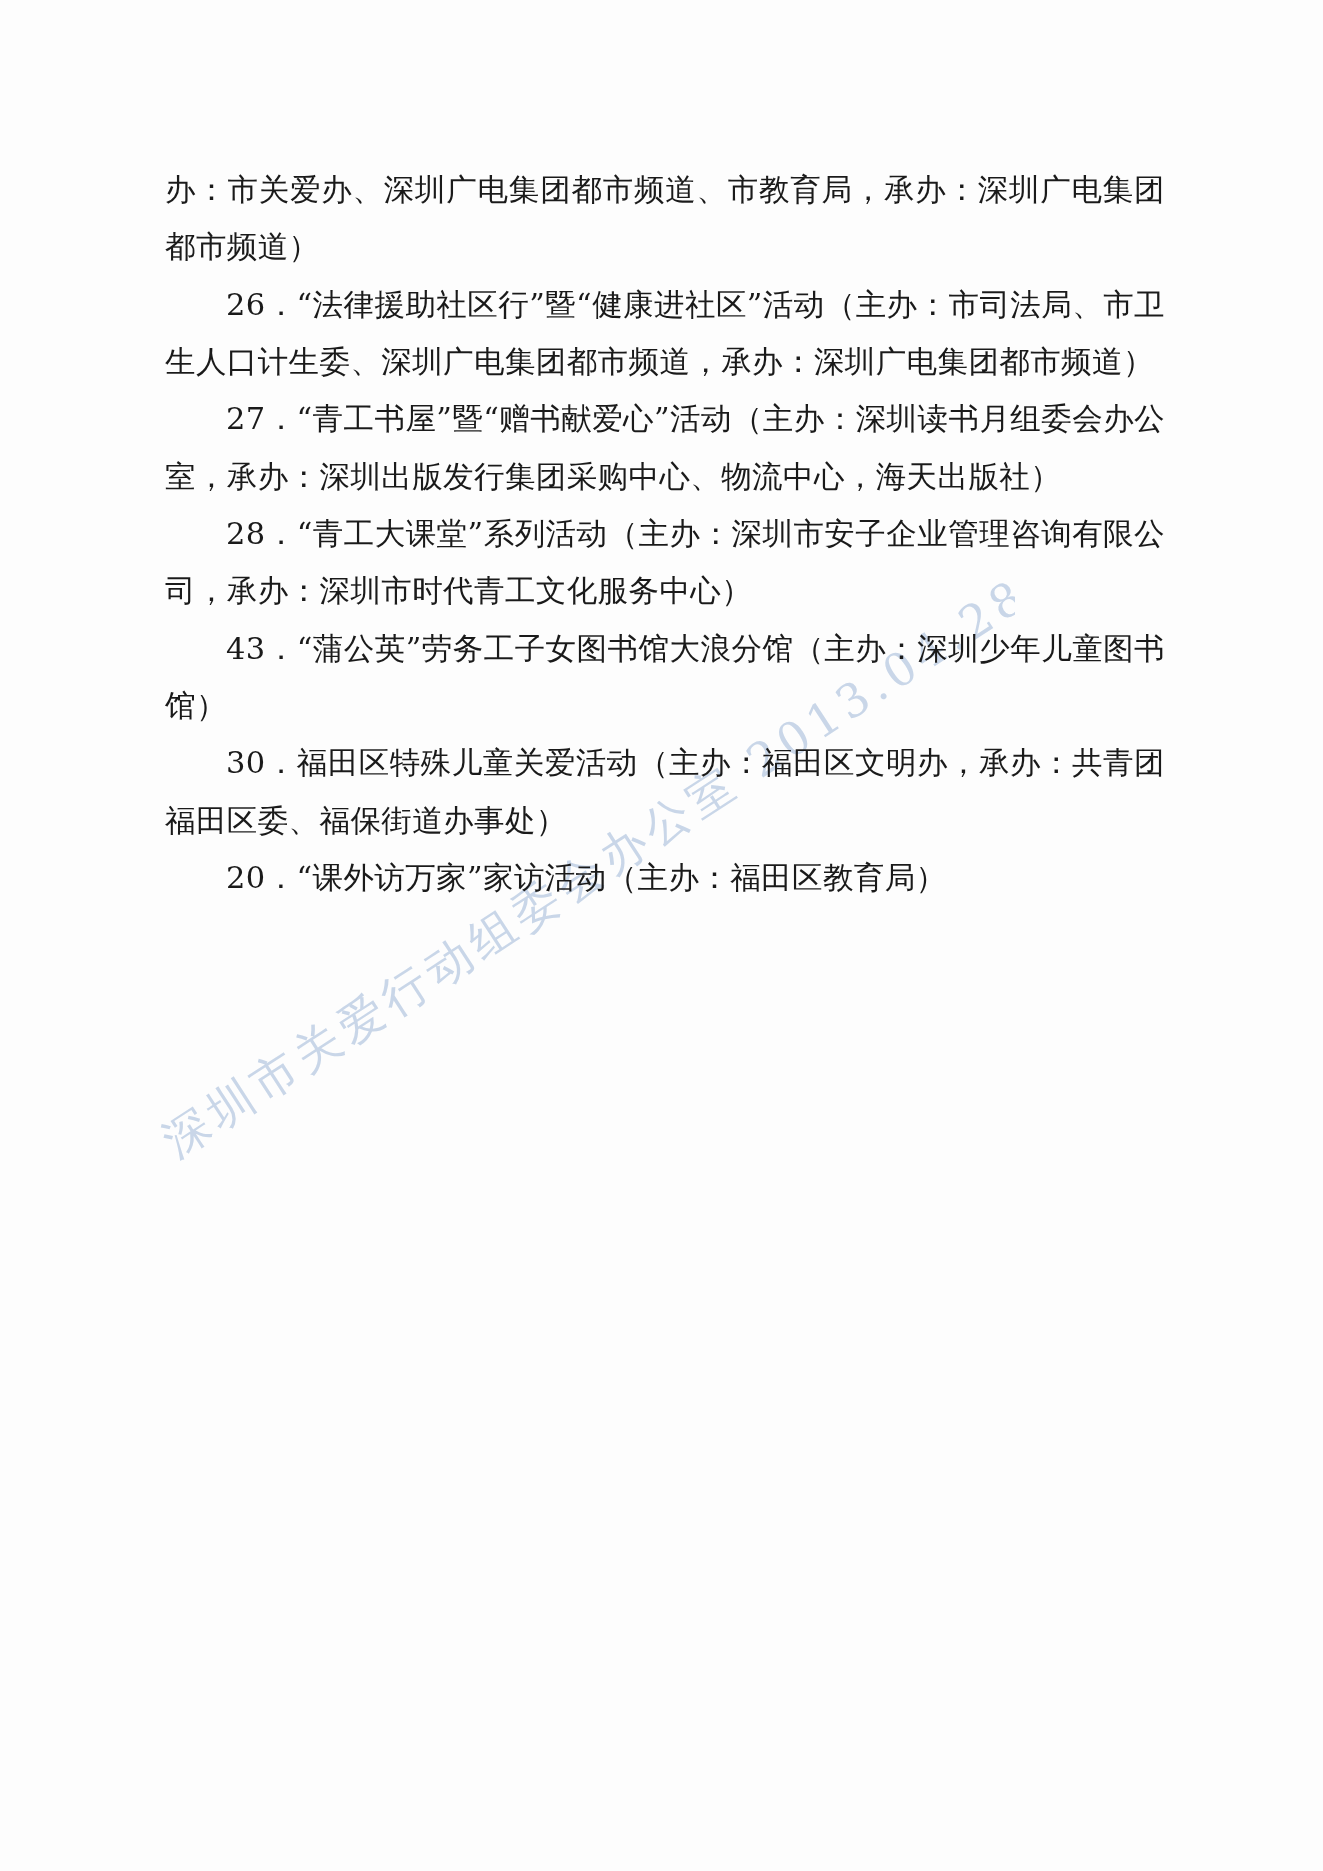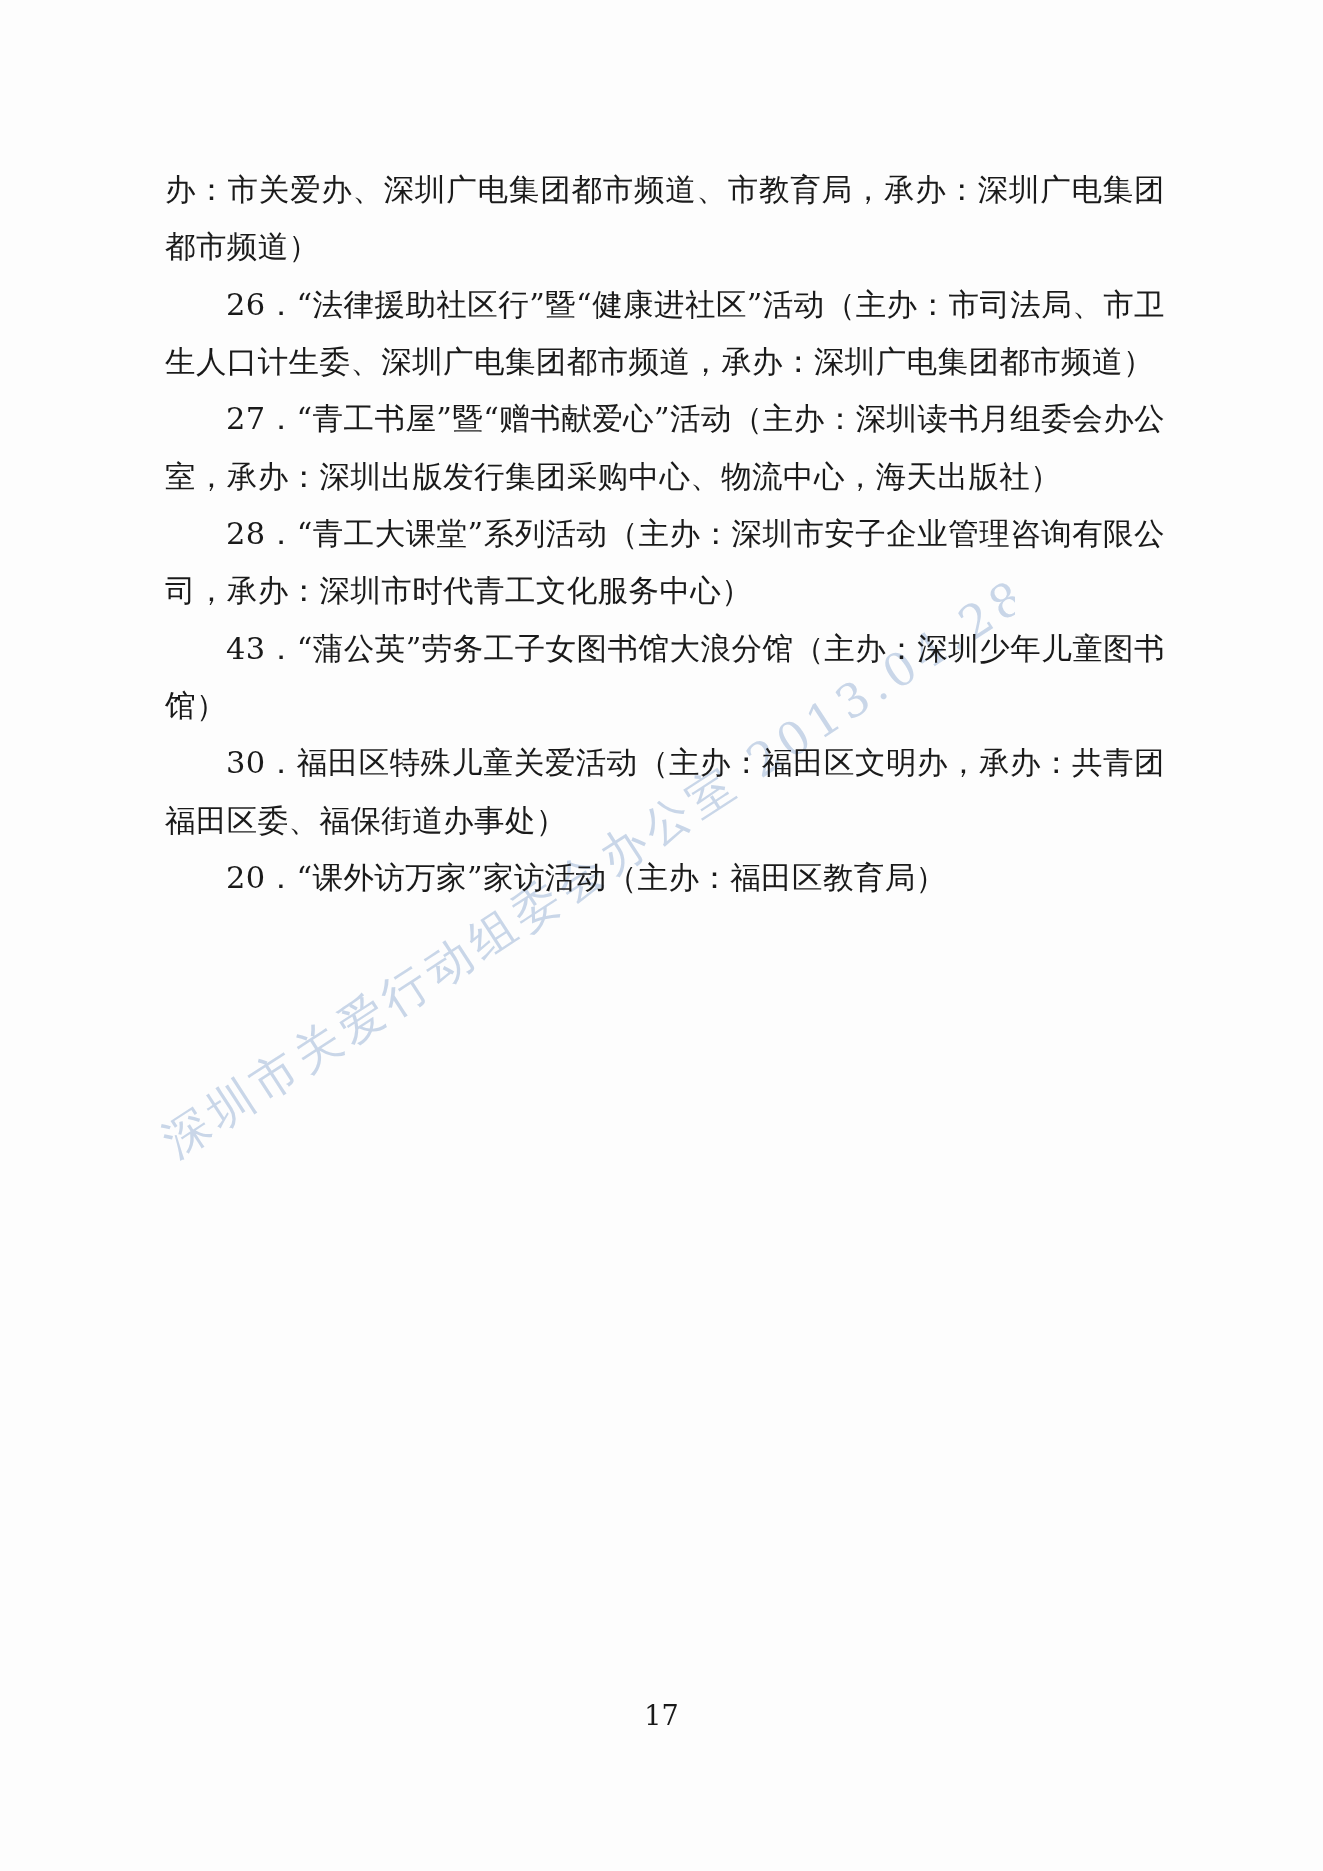--- a/index.html
+++ b/index.html
@@ -84,15 +84,14 @@
   <div class="content">
     <p class="para">办：市关爱办、深圳广电集团都市频道、市教育局，承办：深圳广电集团都市频道）</p>
     <p class="para indent">26．“法律援助社区行”暨“健康进社区”活动（主办：市司法局、市卫生人口计生委、深圳广电集团都市频道，承办：深圳广电集团都市频道）</p>
     <p class="para indent">27．“青工书屋”暨“赠书献爱心”活动（主办：深圳读书月组委会办公室，承办：深圳出版发行集团采购中心、物流中心，海天出版社）</p>
     <p class="para indent">28．“青工大课堂”系列活动（主办：深圳市安子企业管理咨询有限公司，承办：深圳市时代青工文化服务中心）</p>
     <p class="para indent">43．“蒲公英”劳务工子女图书馆大浪分馆（主办：深圳少年儿童图书馆）</p>
     <p class="para indent">30．福田区特殊儿童关爱活动（主办：福田区文明办，承办：共青团福田区委、福保街道办事处）</p>
     <p class="para indent">20．“课外访万家”家访活动（主办：福田区教育局）</p>
   </div>
 
-  <div class="pagenum">17</div>
 
 </div>
 
 </body></html>

